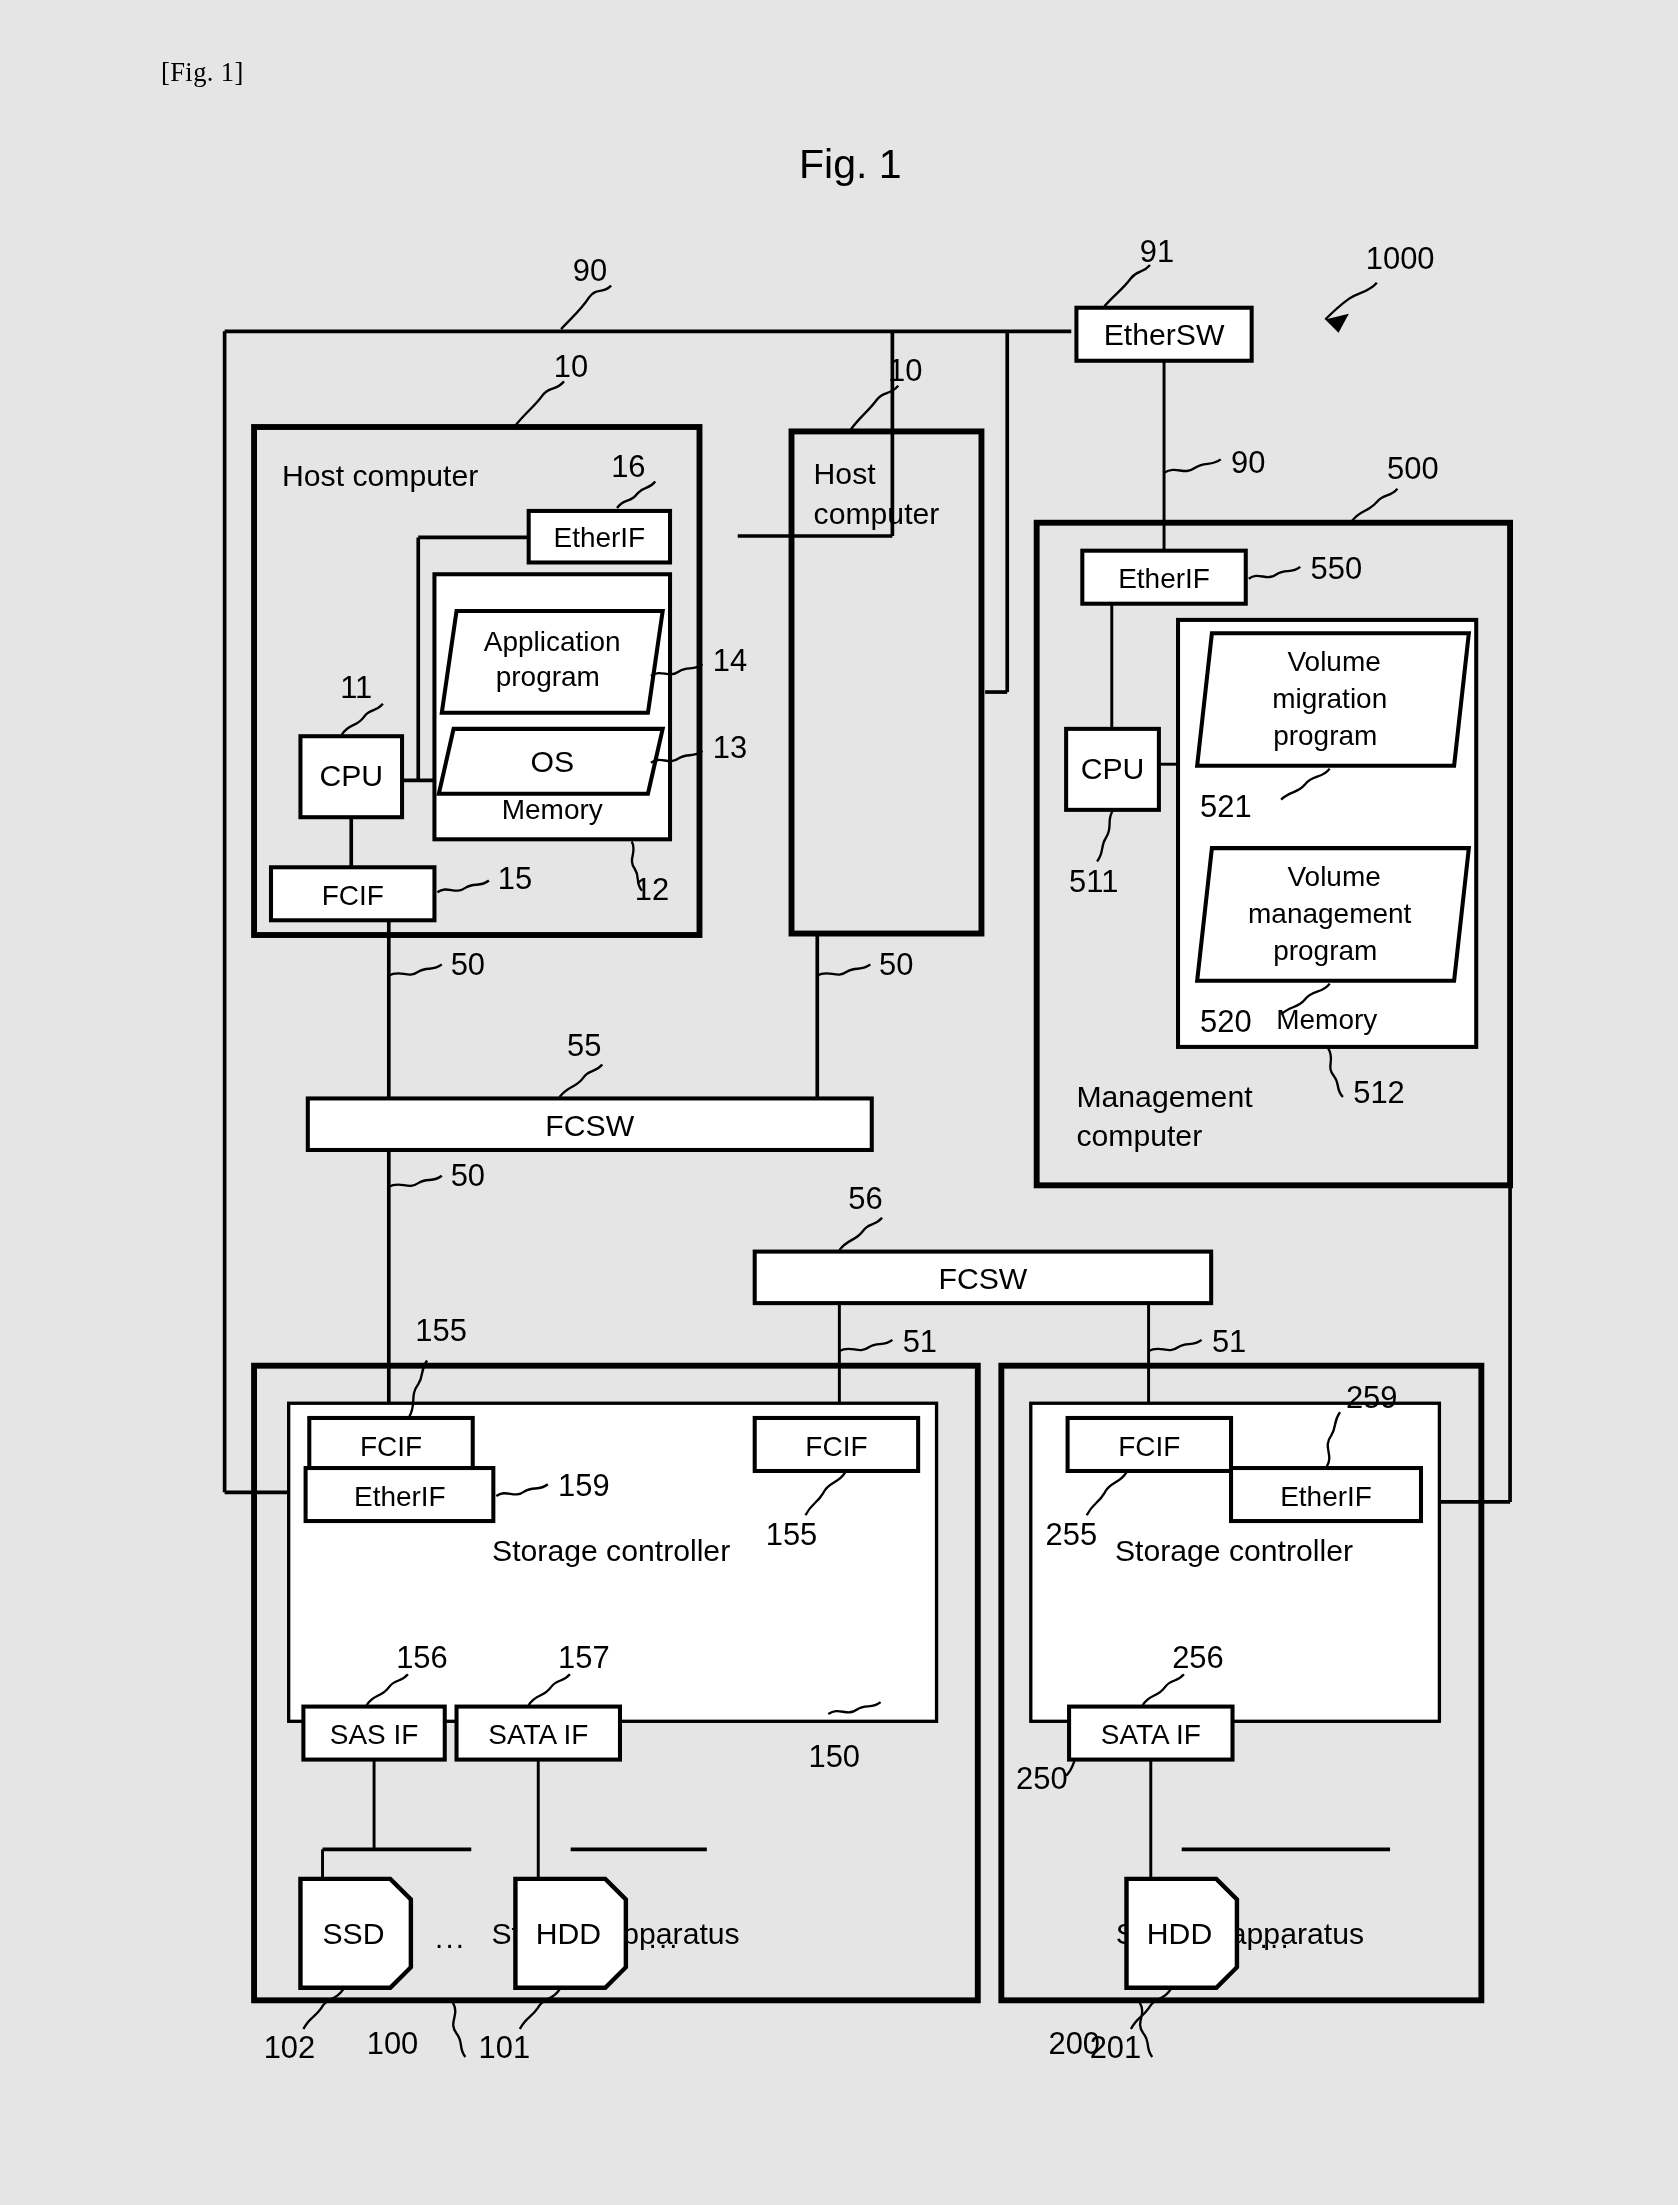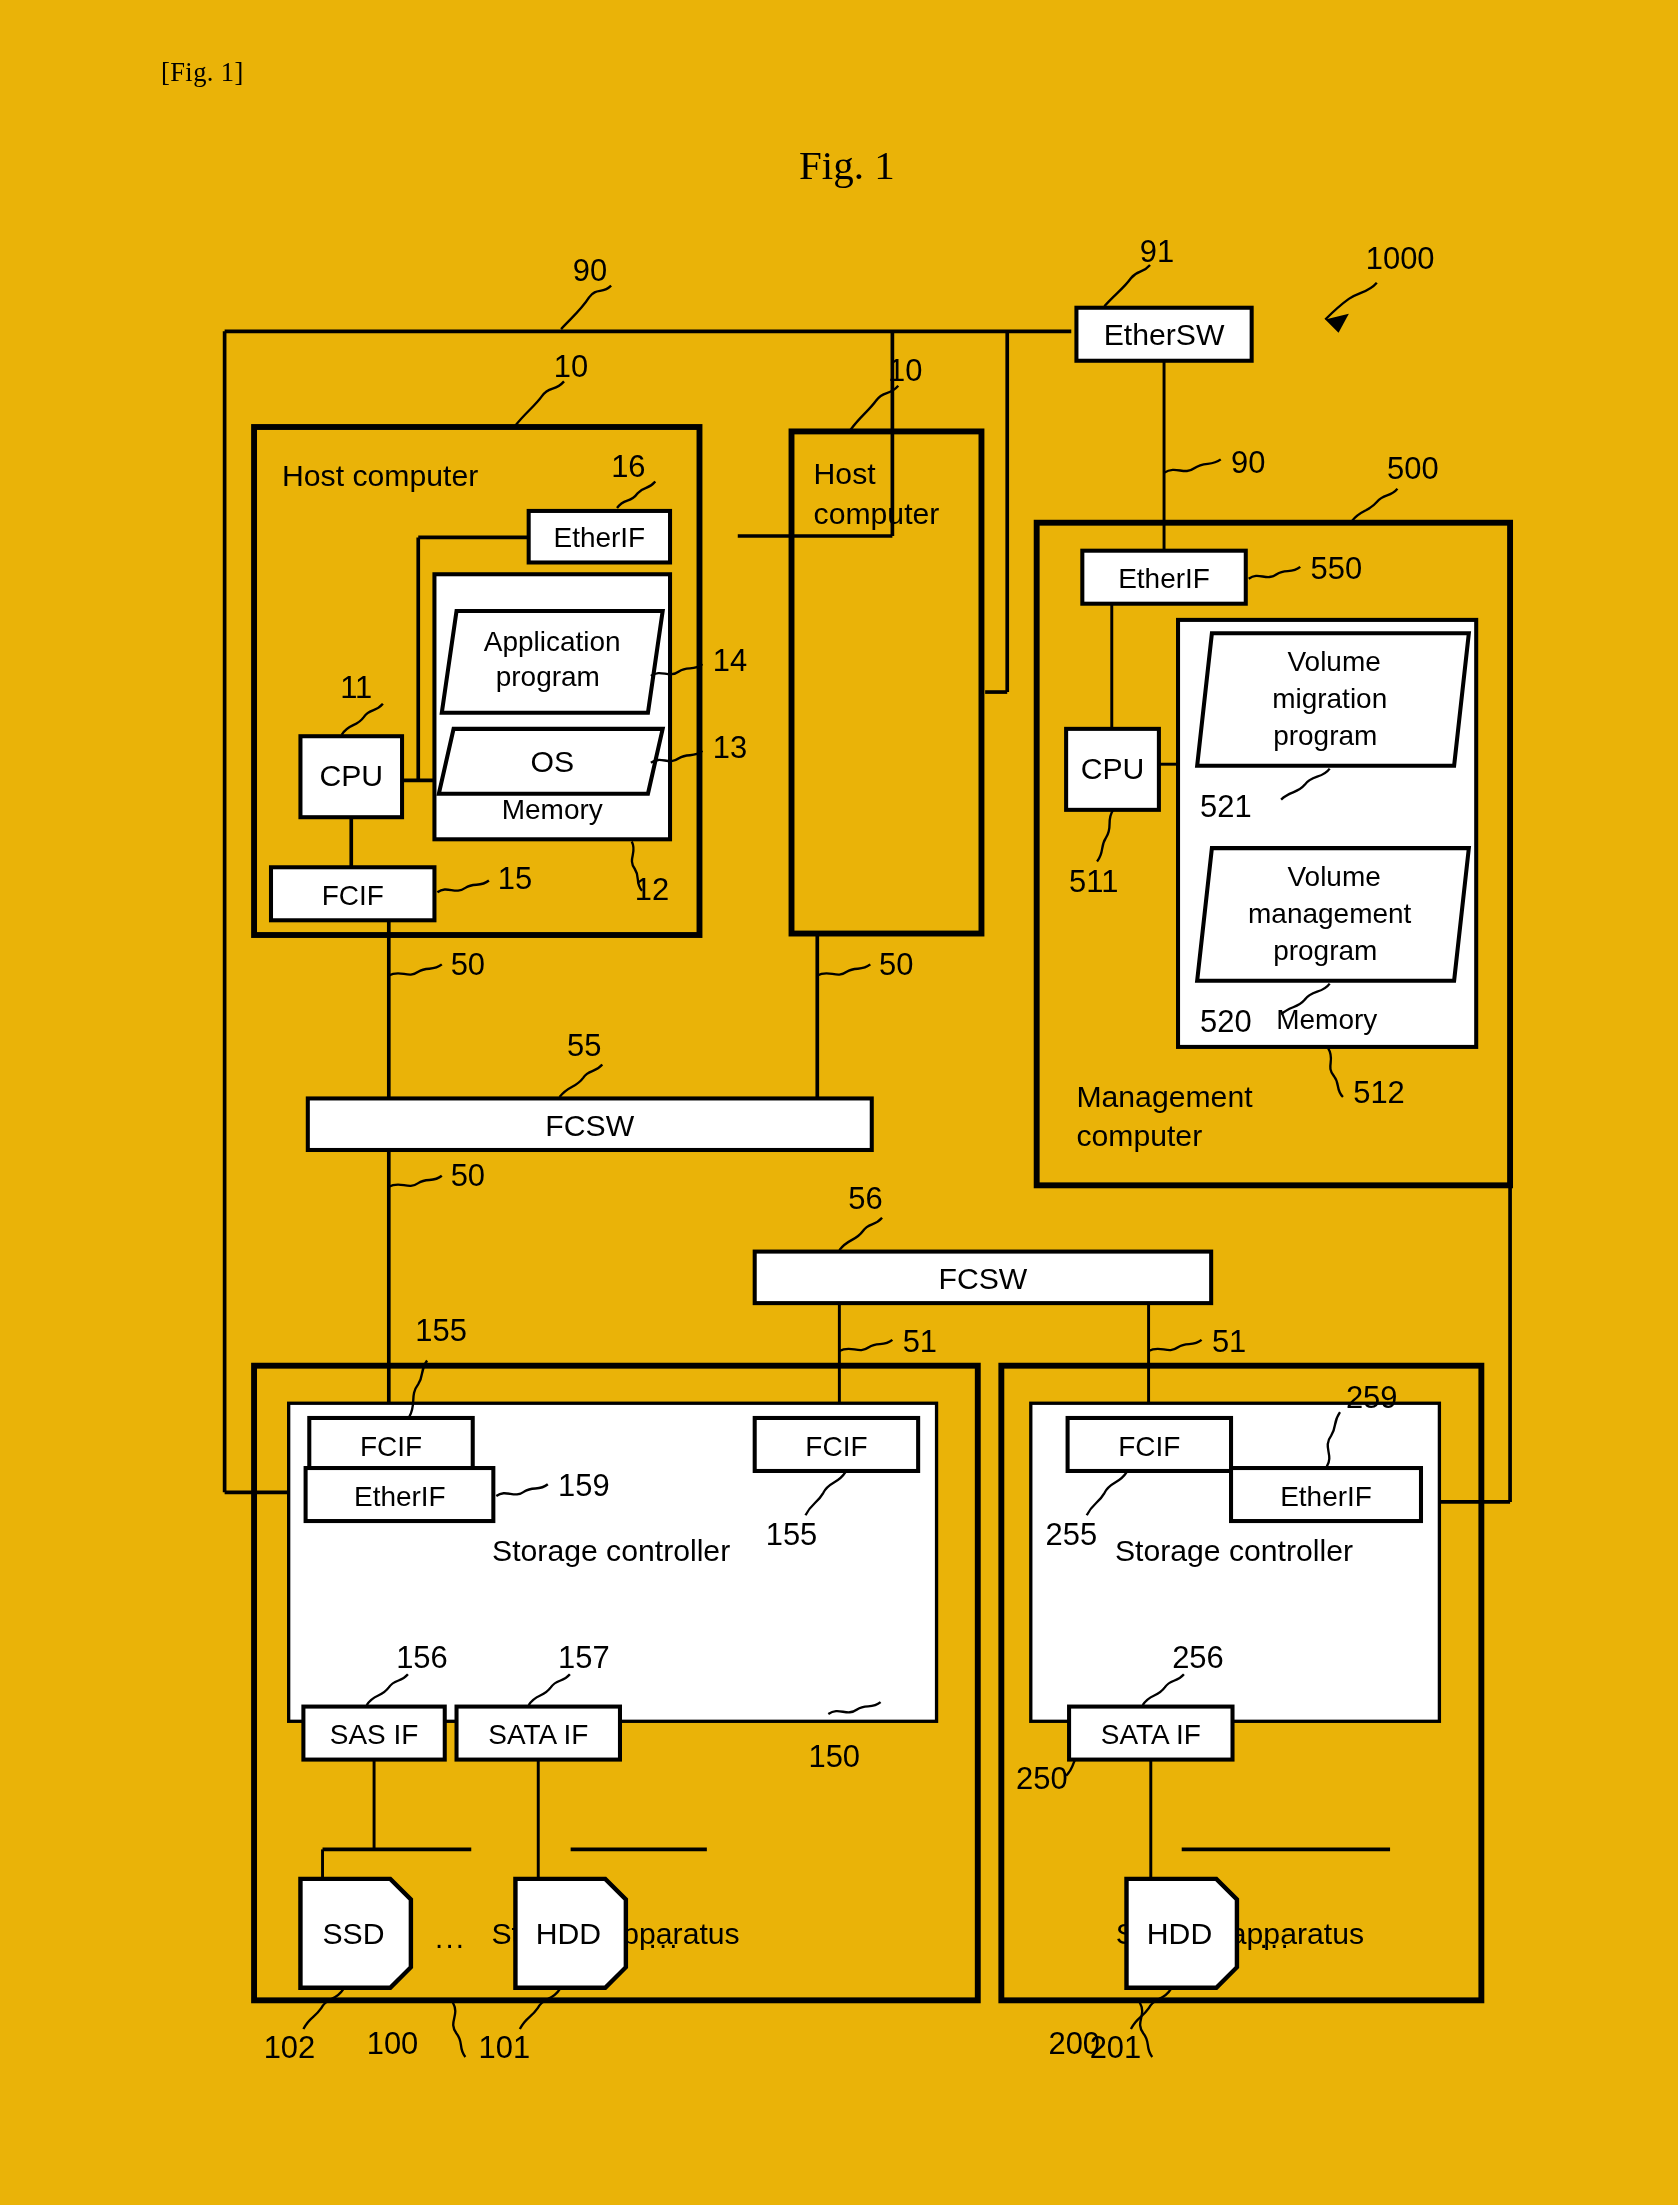--- a/index.html
+++ b/index.html
@@ -8,21 +8,21 @@
     background: #ffffff;
   }
   body {
     font-family: "Liberation Sans", sans-serif;
     color: #000;
   }
   #page {
     position: relative;
     width: 1678px;
     height: 2205px;
-    background: #eab308;
+    background: #e5e5e5;
     overflow: hidden;
   }
   #fig-svg {
     position: absolute;
     left: 0;
     top: 0;
     width: 1678px;
     height: 2205px;
   }
   .fig-tag {
@@ -31,21 +31,21 @@
     top: 57px;
     font-size: 26.5px;
     font-family: "Liberation Serif", serif;
     letter-spacing: 0.4px;
   }
   .fig-title {
     position: absolute;
     left: 799px;
     top: 141px;
     font-size: 41px;
-    font-family: Liberation Serif, serif;
+    font-family: Liberation Sans, sans-serif;
     text-align: right;
   }
   
   svg text {
     font-family: "Liberation Sans", sans-serif;
     fill: #000;
   }
   .t-box   { font-size: 41px; }
   .t-boxsm { font-size: 38px; }
   .t-lbl   { font-size: 41px; }

